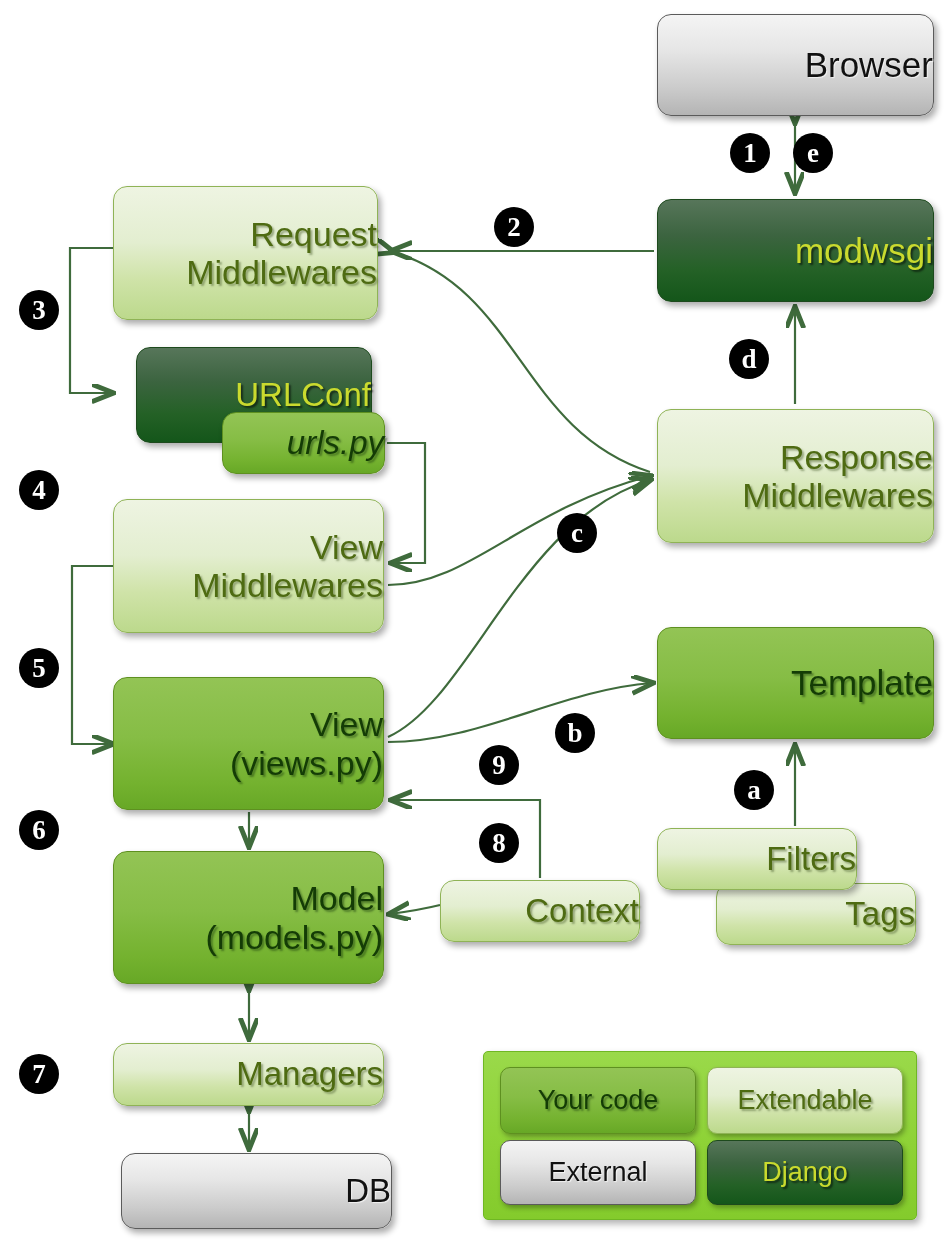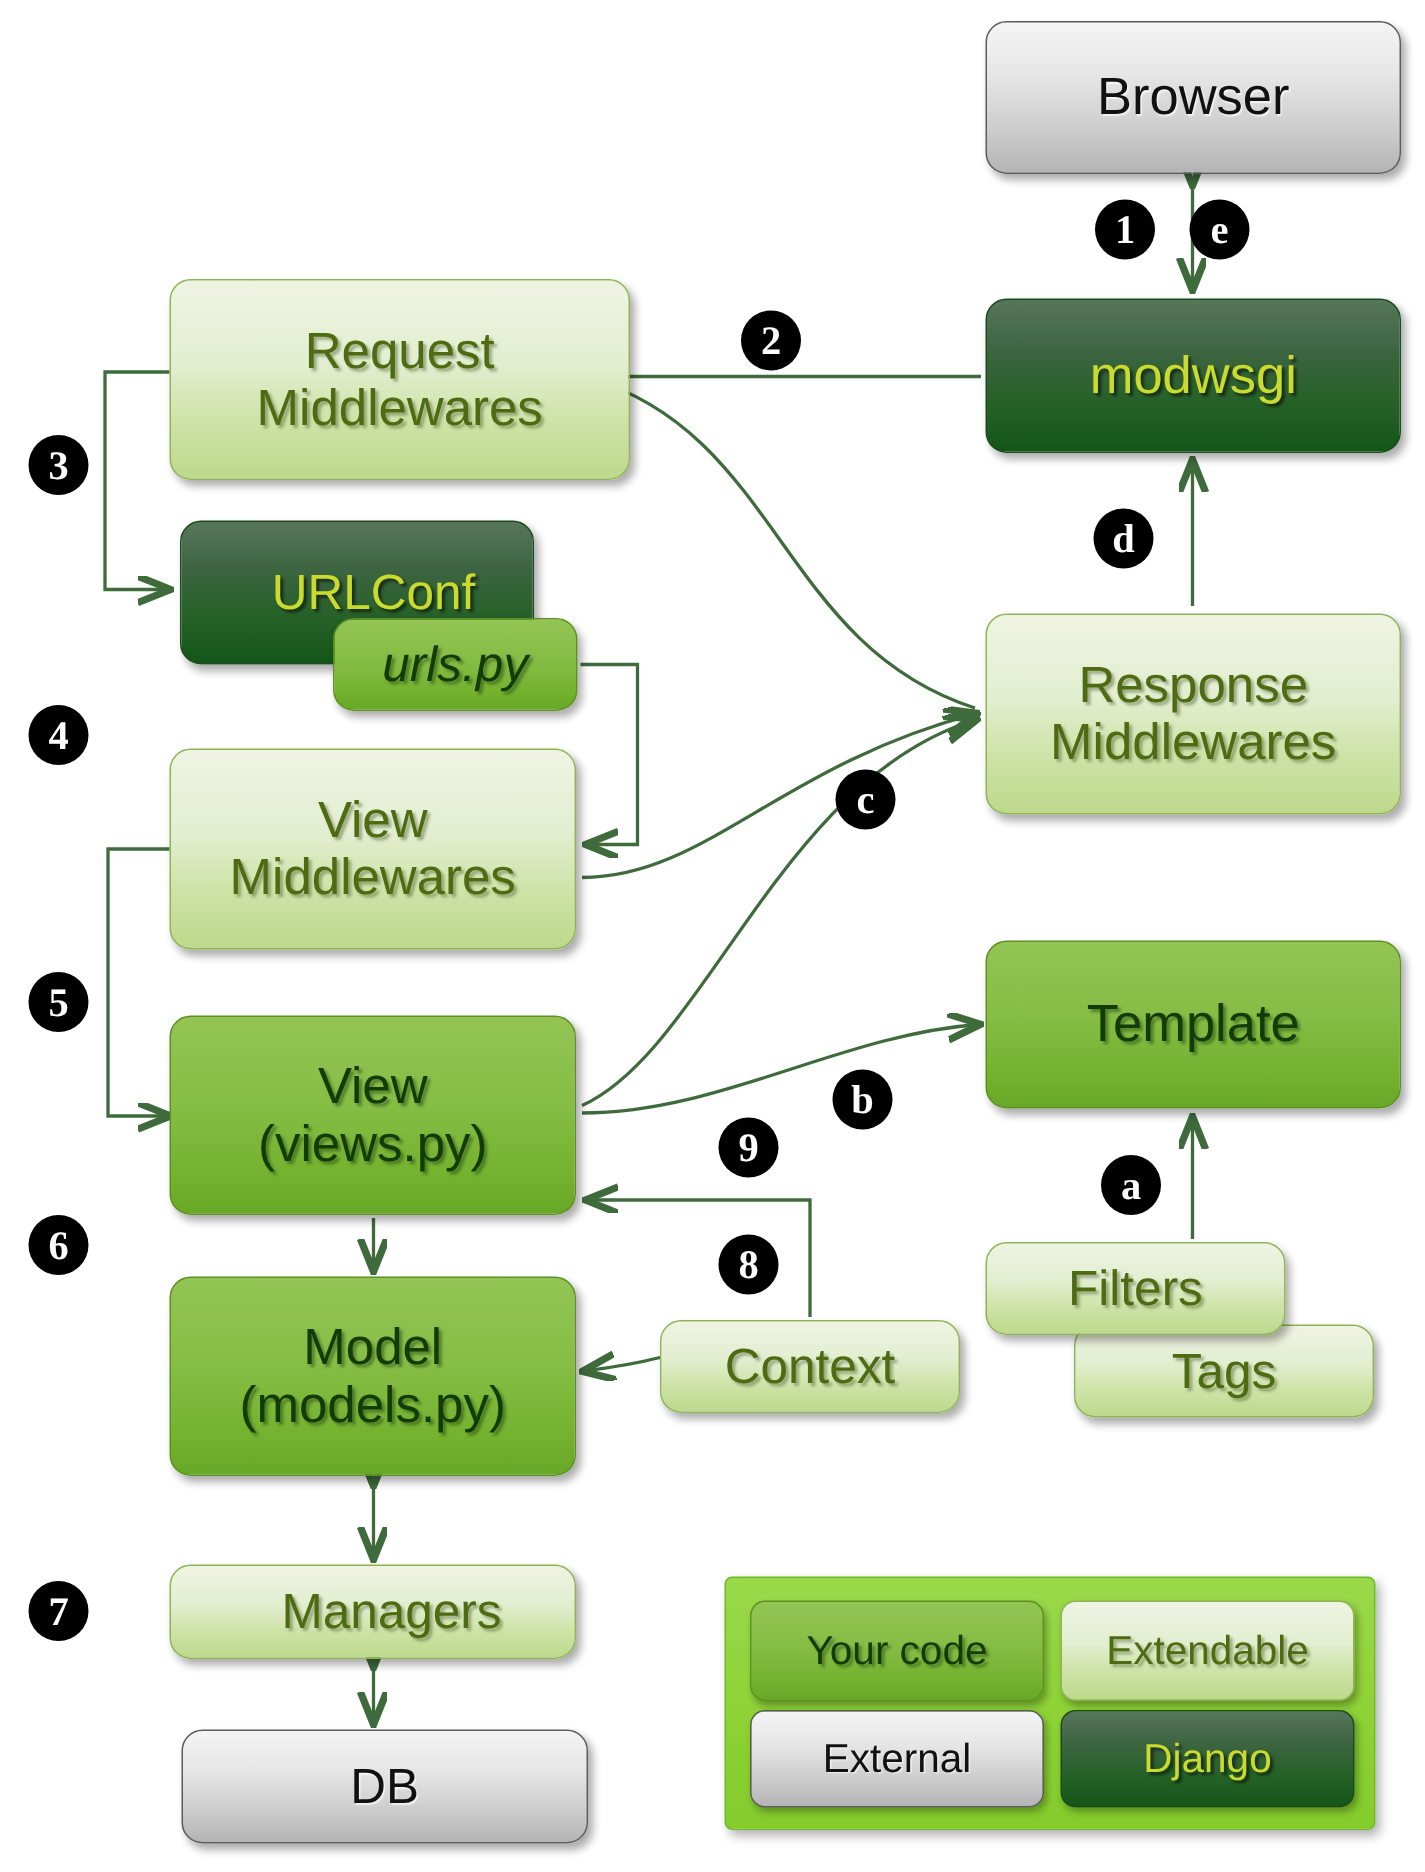--- a/index.html
+++ b/index.html
@@ -8,21 +8,21 @@
     font-family:"Liberation Sans","DejaVu Sans",sans-serif;
     width:950px;height:1248px;position:relative;overflow:hidden;
   }
   #stage{position:absolute;left:0;top:0;width:950px;height:1248px;}
 
   
   .node{
     position:absolute;
     box-sizing:border-box;
     display:flex;align-items:center;justify-content:center;
-    text-align:center;
+    text-align:right;
     border-radius:14px;
     line-height:1.12;
     white-space:pre-line;
     z-index:5;
     box-shadow:3px 4px 6px rgba(0,0,0,0.33);
   }
   .node .lbl{display:block;width:100%;}
 
   
   .k-light{
@@ -49,22 +49,22 @@
   .k-grey{
     background:linear-gradient(to bottom,#f4f4f4 0%,#e6e6e6 35%,#cccccc 72%,#b4b4b4 100%);
     border:1px solid #5b5b5b;
     color:#111111;
     text-shadow:1px 1px 1px rgba(255,255,255,0.7);
   }
 
   
   #n-browser   {left:657px;top:14px;  width:277px;height:102px;font-size:35px;}
   #n-modwsgi   {left:657px;top:199px; width:277px;height:103px;font-size:35px;}
-  #n-request   {left:113px;top:186px; width:307px;height:134px;font-size:34px;}
-  #n-urlconf   {left:120px;top:347px; width:236px;height:96px; font-size:33px;justify-content:flex-start;padding-left:22px;z-index:5;}
+  #n-request   {left:113px;top:186px; width:265px;height:134px;font-size:34px;}
+  #n-urlconf   {left:136px;top:347px; width:236px;height:96px; font-size:33px;justify-content:flex-start;padding-left:22px;z-index:5;}
   #n-urlspy    {left:222px;top:412px; width:163px;height:62px; font-size:33px;z-index:7;font-style:italic;}
   #n-viewmw    {left:113px;top:499px; width:271px;height:134px;font-size:34px;}
   #n-view      {left:113px;top:677px; width:271px;height:133px;font-size:34px;}
   #n-model     {left:113px;top:851px; width:271px;height:133px;font-size:34px;}
   #n-managers  {left:113px;top:1043px;width:271px;height:63px; font-size:33px;padding-left:25px;}
   #n-db        {left:121px;top:1153px;width:271px;height:76px; font-size:33px;}
   #n-response  {left:657px;top:409px; width:277px;height:134px;font-size:34px;}
   #n-template  {left:657px;top:627px; width:277px;height:112px;font-size:35px;}
   #n-filters   {left:657px;top:828px; width:200px;height:62px; font-size:33px;z-index:7;}
   #n-tags      {left:716px;top:883px; width:200px;height:62px; font-size:33px;z-index:6;}

